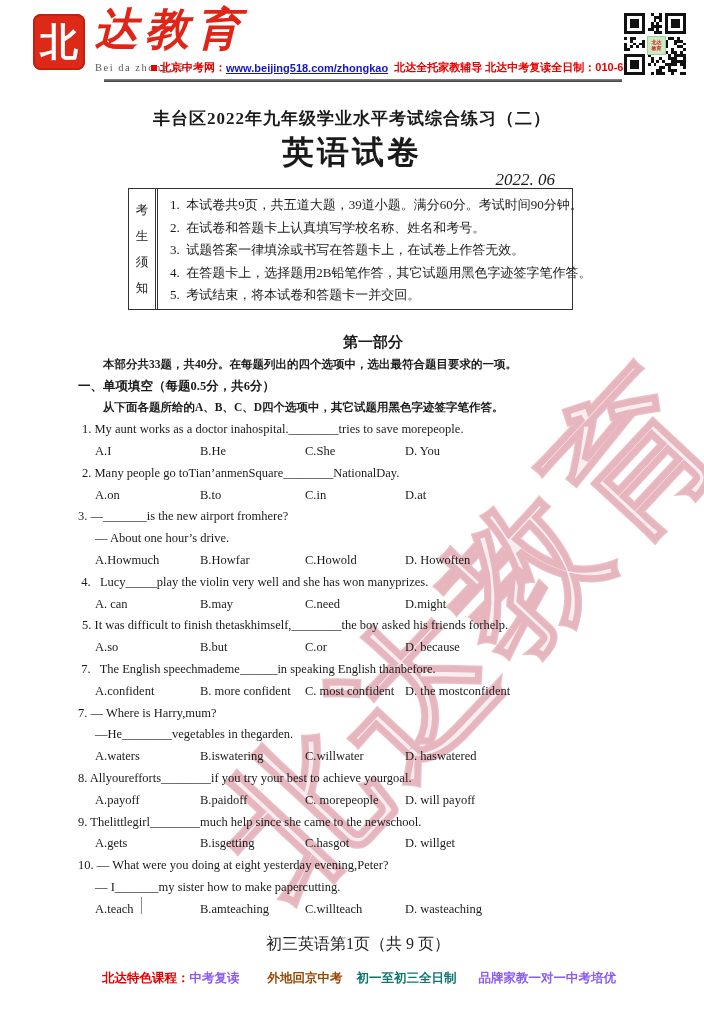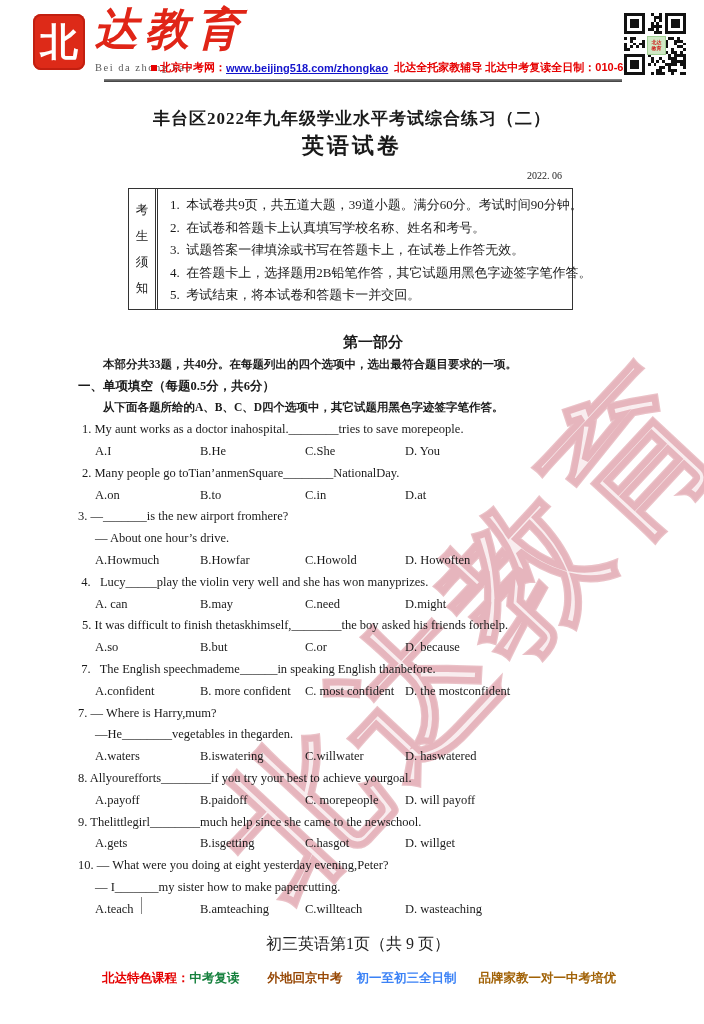--- a/index.html
+++ b/index.html
@@ -27,22 +27,22 @@
   .info-extra{color:#e60000;}
   .head-rule{position:absolute;left:104px;top:79px;width:518px;height:3px;
              background:linear-gradient(#8a8a8a,#3a3a3a);}
   .qr{position:absolute;left:624px;top:13px;width:62px;height:62px;}
   .qr svg{width:62px;height:62px;display:block;shape-rendering:crispEdges;}
   .qr-badge{position:absolute;left:23px;top:23px;width:17px;height:17px;background:#cfe8c4;
             border:1px solid #9fcf92;display:flex;flex-direction:column;align-items:center;justify-content:center;
             font-size:5px;line-height:6px;color:#d01818;font-weight:bold;}
   
   .t1{position:absolute;left:0;top:107px;width:100%;text-align:center;font-size:17px;font-weight:bold;letter-spacing:1px;}
-  .t2{position:absolute;left:0;top:131px;width:100%;text-align:center;font-size:22px;font-weight:bold;letter-spacing:3px;}
-  .t-date{position:absolute;right:142px;top:170px;font-size:10px;}
+  .t2{position:absolute;left:0;top:131px;width:100%;text-align:center;font-size:32px;font-weight:bold;letter-spacing:3px;}
+  .t-date{position:absolute;right:149px;top:170px;font-size:17px;font-style:italic;}
   
   .notice{position:absolute;left:128px;top:188px;width:445px;height:122px;border:1.5px solid #333;
           display:flex;box-sizing:border-box;}
   .notice-side{flex:0 0 26px;border-right:3px double #333;display:flex;flex-direction:column;
                align-items:center;justify-content:space-around;padding:8px 0;font-size:12.5px;}
   .notice-body{flex:1;padding:5px 0 0 12px;}
   .notice-item{font-size:13px;line-height:22.6px;white-space:pre;}
   
   .content{position:absolute;left:78px;top:332px;width:590px;font-size:12.5px;}
   .line{line-height:21.8px;white-space:pre;}
@@ -55,24 +55,24 @@
   .ind4{padding-left:4px;}
   .dlg{padding-left:17px;}
   .opts{display:grid;grid-template-columns:105px 105px 100px auto;padding-left:17px;line-height:21.8px;white-space:pre;}
   .opts span{overflow:visible;}
   .caret-line{position:absolute;left:141px;top:897px;width:1px;height:17px;background:#8a8a8a;}
   
   .page-info{position:absolute;left:0;top:934px;width:100%;text-align:center;font-size:16px;color:#222;margin-left:6px;}
   .tagline{position:absolute;left:0;top:956px;width:100%;text-align:center;white-space:pre;
            font-family:"Liberation Sans","DejaVu Sans",sans-serif;font-size:12.5px;font-weight:bold;}
   .tl-red{color:#e50000;}
-  .tl-navy{color:#15803d;margin-left:0;}
+  .tl-navy{color:#8b5cf6;margin-left:0;}
   .tl-brown{color:#974806;margin-left:28px;}
-  .tl-red2{color:#3b82f6;margin-left:14px;}
-  .tl-green{color:#a16207;margin-left:22px;}
+  .tl-red2{color:#0f766e;margin-left:14px;}
+  .tl-green{color:#8b5cf6;margin-left:22px;}
 </style>
 </head>
 <body>
 
 <div class="page">
 
   <div class="watermark">北达教育</div>
 
   <div class="seal">
     <span>北</span>

